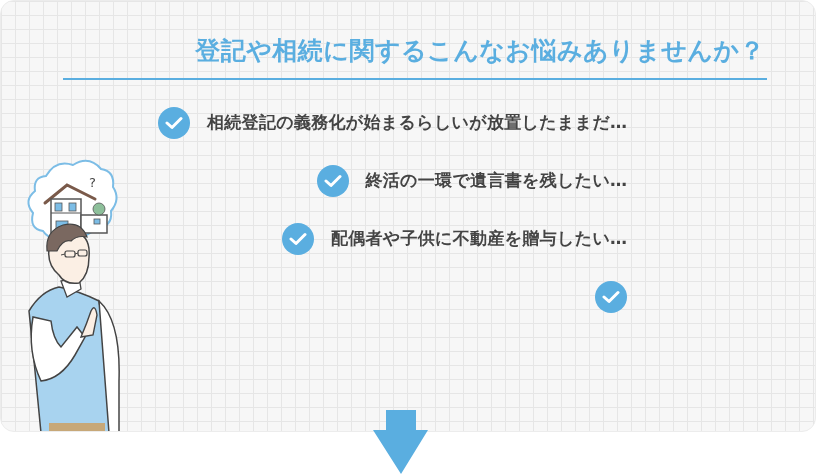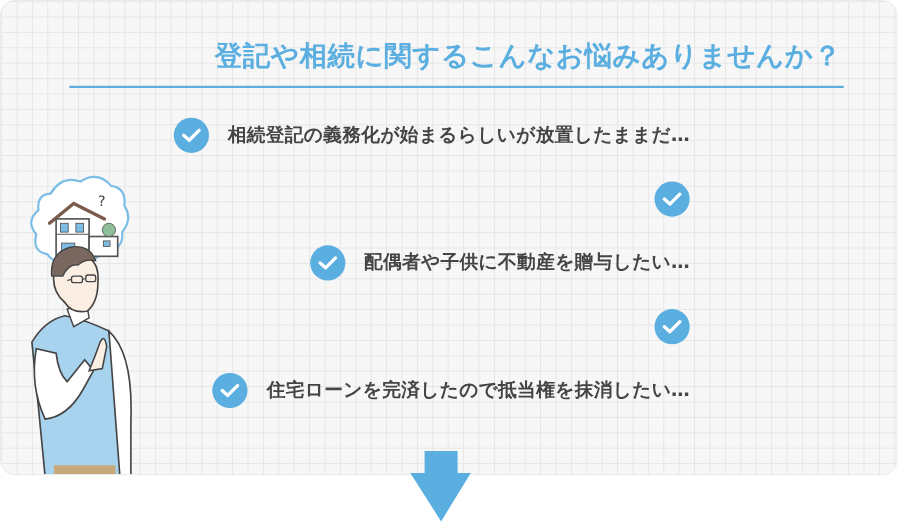--- a/index.html
+++ b/index.html
@@ -66,43 +66,36 @@
           </svg>
       </span>
       <span class="item-text">相続登記の義務化が始まるらしいが放置したままだ…</span>
     </div>
     <div class="item">
       <span class="check">
         <svg width="18" height="14" viewBox="0 0 18 14">
             <path d="M2 7 L7 11.5 L16 2.5" fill="none" stroke="#fff" stroke-width="3" stroke-linecap="round" stroke-linejoin="round"></path>
           </svg>
       </span>
+      <span class="item-text">終活の一環で遺言書を残したい…</span>
     </div>
     <div class="item">
       <span class="check">
         <svg width="18" height="14" viewBox="0 0 18 14">
             <path d="M2 7 L7 11.5 L16 2.5" fill="none" stroke="#fff" stroke-width="3" stroke-linecap="round" stroke-linejoin="round"></path>
           </svg>
       </span>
       <span class="item-text">配偶者や子供に不動産を贈与したい…</span>
     </div>
     <div class="item">
       <span class="check">
         <svg width="18" height="14" viewBox="0 0 18 14">
             <path d="M2 7 L7 11.5 L16 2.5" fill="none" stroke="#fff" stroke-width="3" stroke-linecap="round" stroke-linejoin="round"></path>
           </svg>
       </span>
-    </div>
-    <div class="item">
-      <span class="check">
-        <svg width="18" height="14" viewBox="0 0 18 14">
-            <path d="M2 7 L7 11.5 L16 2.5" fill="none" stroke="#fff" stroke-width="3" stroke-linecap="round" stroke-linejoin="round"></path>
-          </svg>
-      </span>
-      <span class="item-text">住宅ローンを完済したので抵当権を抹消したい…</span>
     </div>
   </div>
 
   <div class="illust">
     <svg width="150" height="282" viewBox="0 0 150 282">
 
       <g>
         <path d="M45 25 Q55 8 72 14 Q88 4 100 18 Q114 20 112 36 Q120 48 110 60 Q112 76 94 78 Q82 90 66 84 Q50 92 42 80 Q28 78 32 62 Q22 50 34 40 Q32 26 45 25 Z" fill="#ffffff" stroke="#7cbde6" stroke-width="2"></path>
 
         <path d="M44 52 L66 34 L94 48" fill="none" stroke="#7a5a4a" stroke-width="3" stroke-linecap="round"></path>

